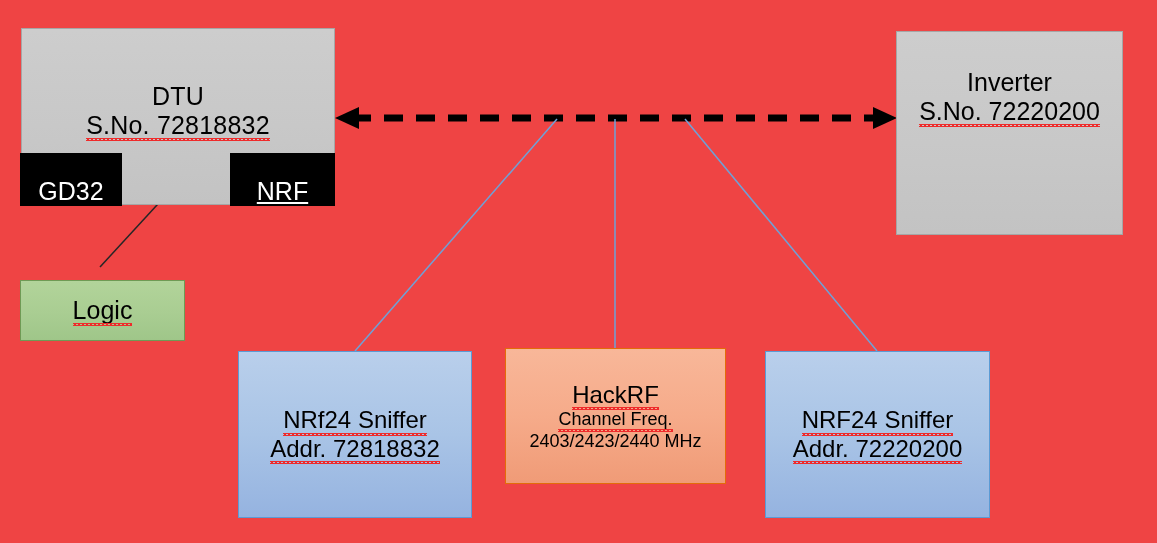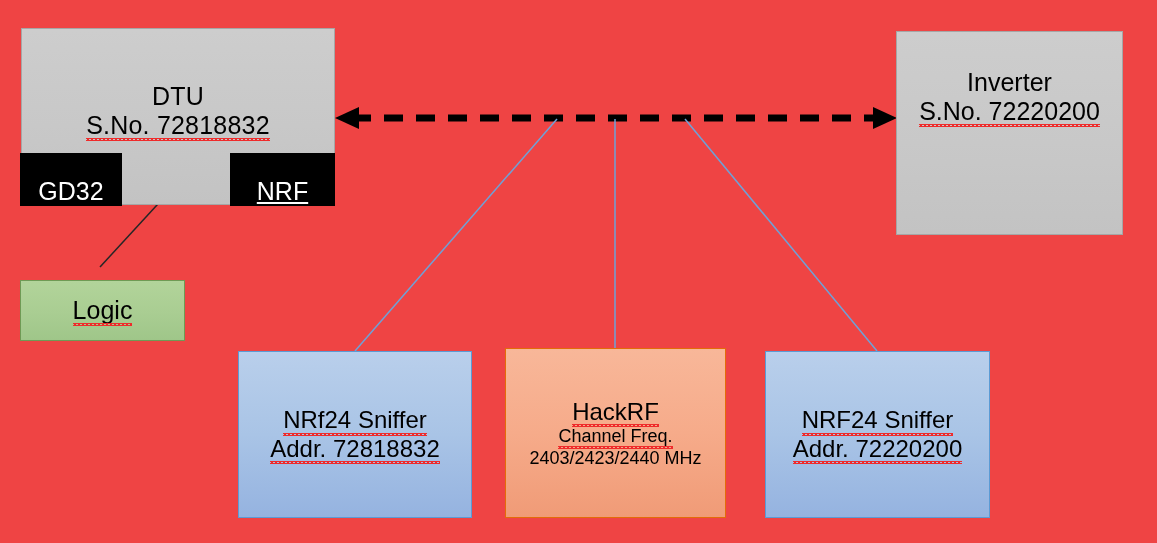--- a/index.html
+++ b/index.html
@@ -110,21 +110,21 @@
   }
   #sniffer-left  { left: 238px; top: 351px; width: 234px; height: 167px; }
   #sniffer-right { left: 765px; top: 351px; width: 225px; height: 167px; }
   .blue-box .line { font-size: 24px; color: #000000; }
 
   
   #hackrf-box {
     left: 505px;
     top: 348px;
     width: 221px;
-    height: 170px;
+    height: 136px;
     background: linear-gradient(180deg, #f8b799 0%, #f6ab8a 50%, #f09b77 100%);
     border: 1px solid #e36c09;
     justify-content: center;
   }
   #hackrf-box .title { font-size: 24px; color: #000000; }
   #hackrf-box .sub   { font-size: 18px; color: #000000; }
 
   
   #wires {
     position: absolute;

